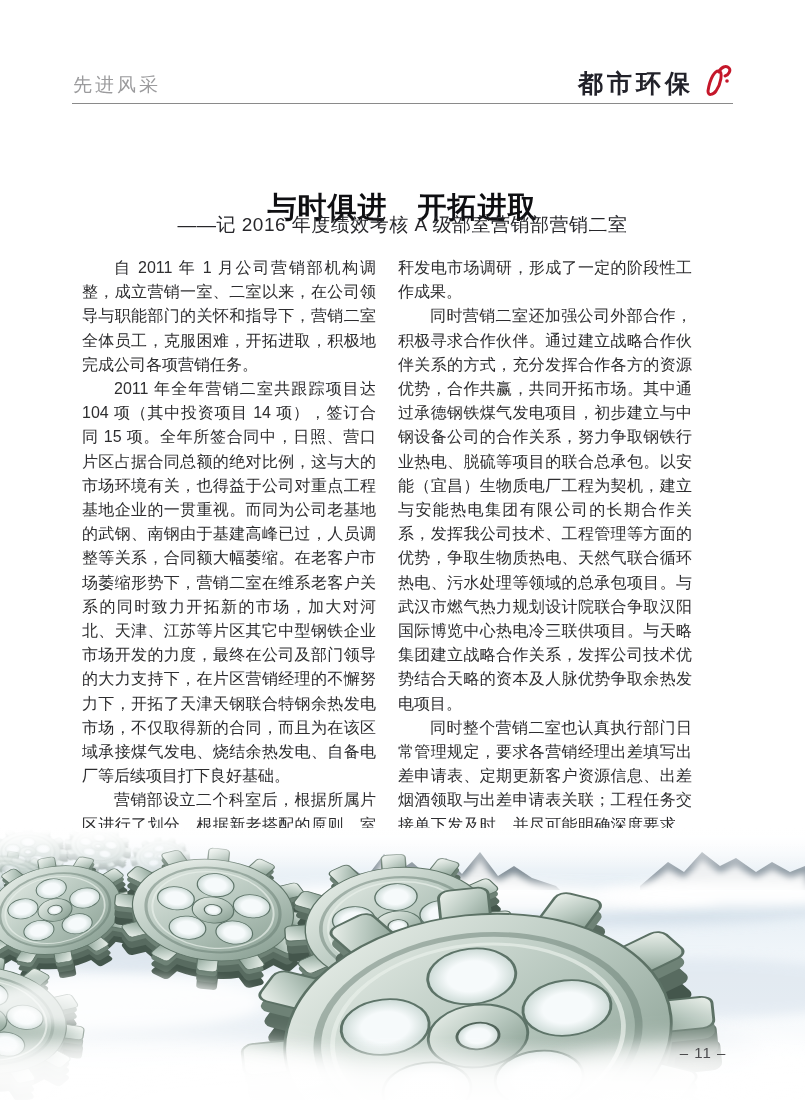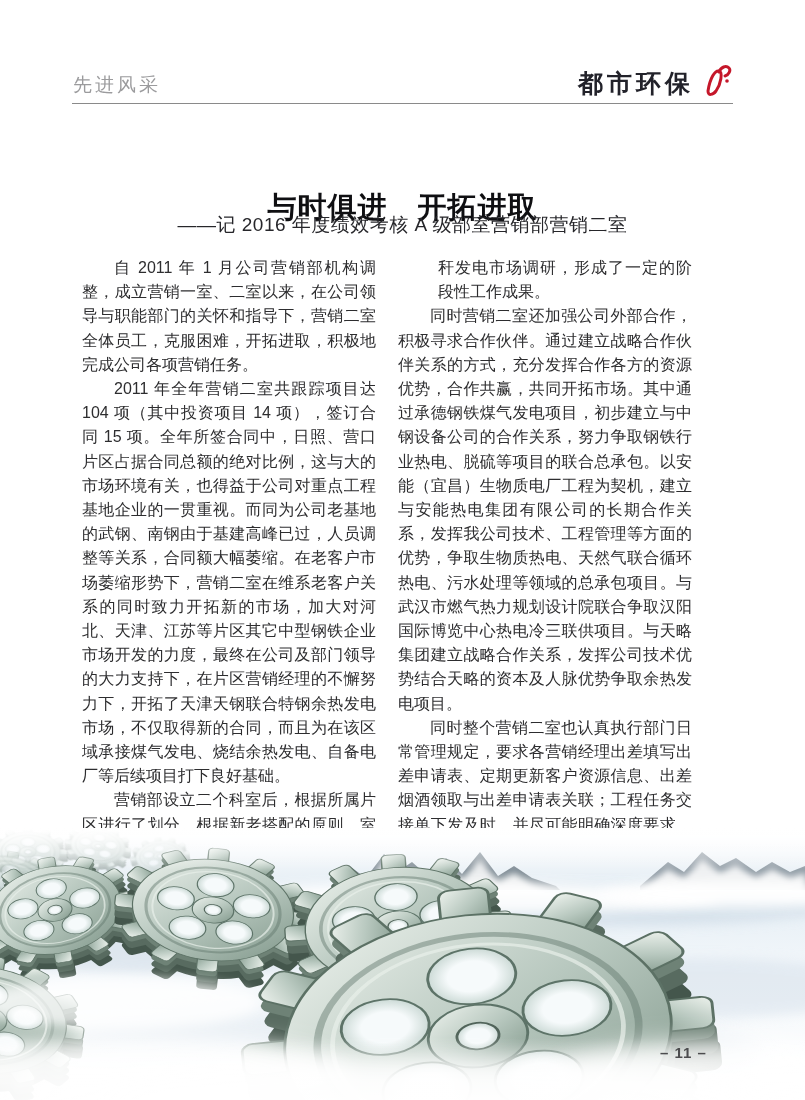--- a/index.html
+++ b/index.html
@@ -33,28 +33,28 @@
     font-size:19px;color:#26262a;letter-spacing:.5px;
   }
   
   .col{position:absolute;top:256px;width:294px;}
   .col-left{left:82px;}
   .col-right{left:398px;}
   .col p{
     margin:0;font-size:16px;line-height:24.2px;color:#2d2d2f;
     text-align:justify;text-indent:2em;
   }
-  .col p.cont{text-indent:0;margin-left:40px;}
+  .col p.cont{text-indent:0;}
   
   .illustration{position:absolute;left:0;top:828px;width:805px;height:272px;}
   .illustration svg{display:block;}
   
   .page-number{
-    position:absolute;top:1044px;left:660px;width:86px;
-    font-size:15px;color:#4c4c4e;letter-spacing:1px;font-weight:bold;
+    position:absolute;top:1044px;left:660px;width:86px;text-align:center;
+    font-size:15px;color:#4c4c4e;letter-spacing:1px;
   }
 </style>
 </head>
 <body>
 
 <div class="page">
 
   <div class="hdr-left">先进风采</div>
   <div class="hdr-right">
     <span class="brand-name">都市环保</span>

